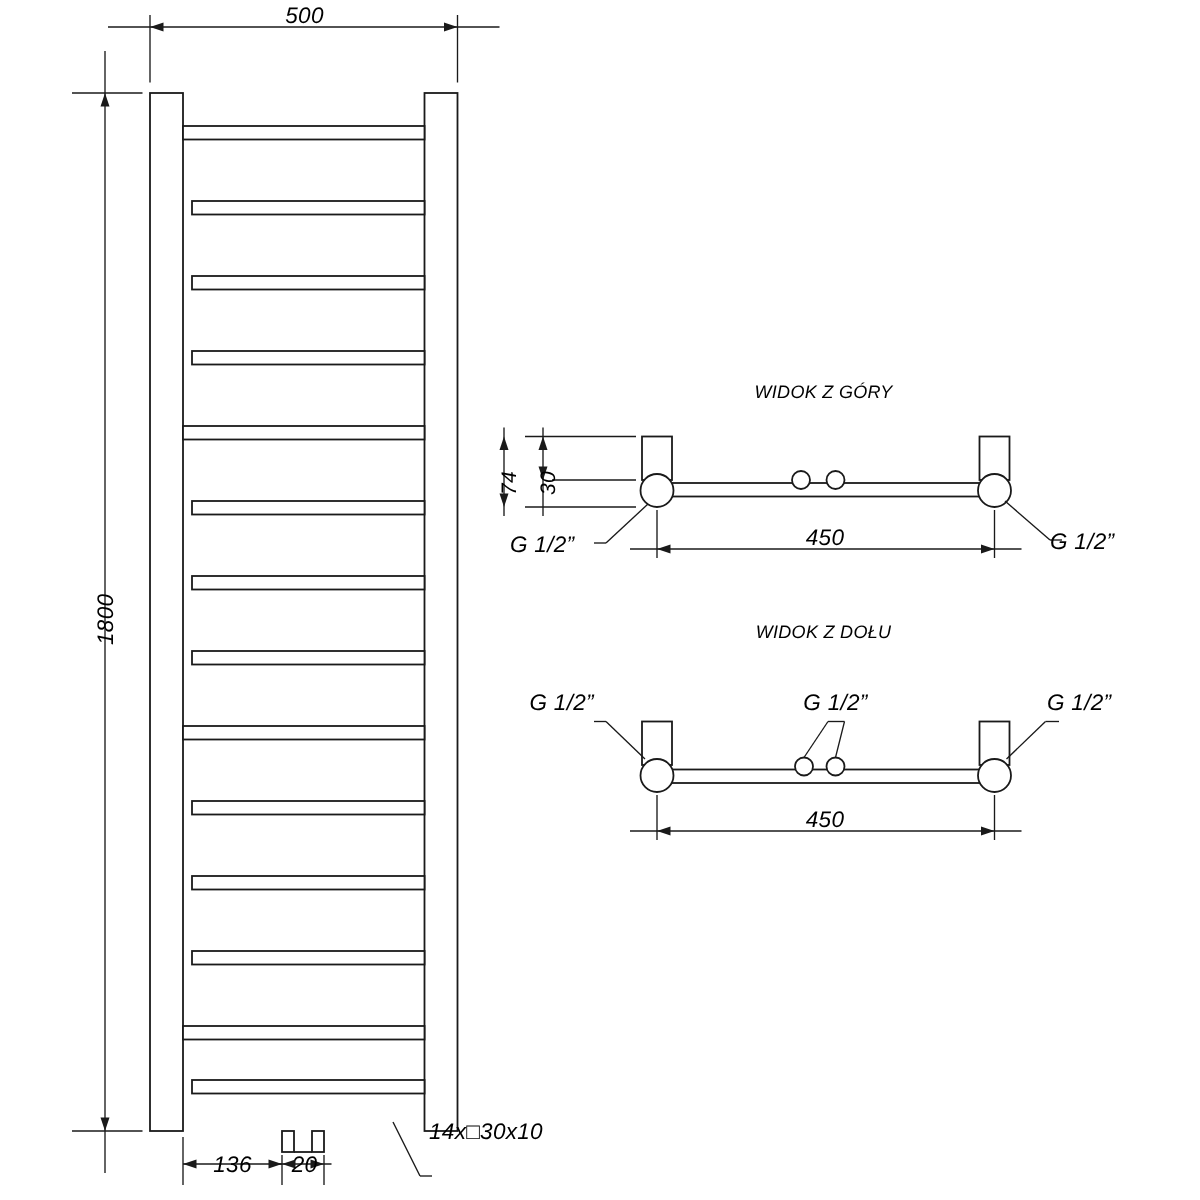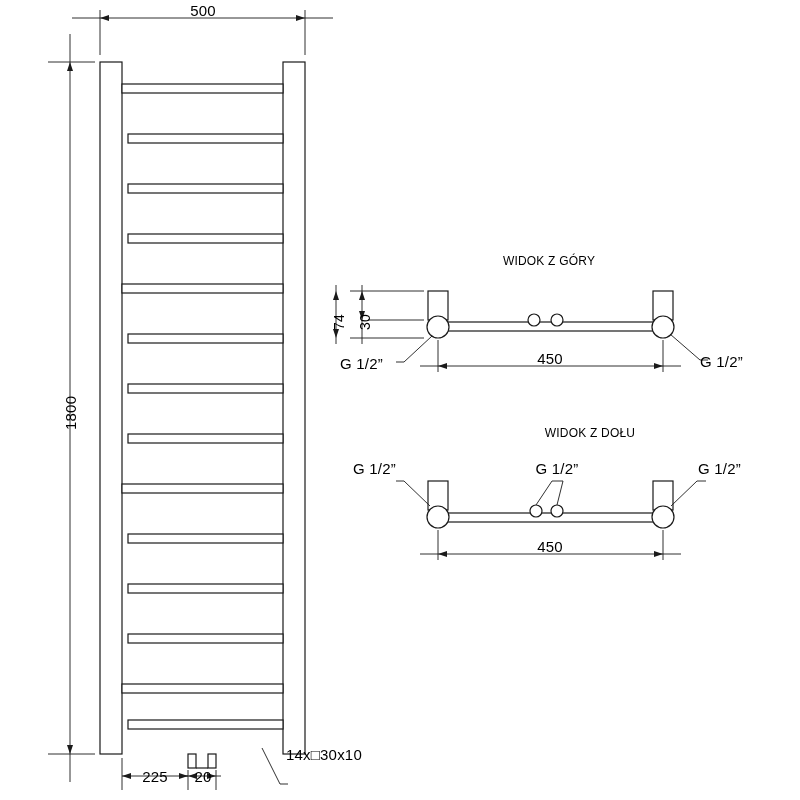--- a/index.html
+++ b/index.html
@@ -14,20 +14,21 @@
     color: #000000;
     position: relative;
     overflow: hidden;
   }
   #stage {
     position: absolute;
     left: 0;
     top: 0;
     width: 800px;
     height: 608px;
+    font-style: italic;
   }
   svg#drawing {
     position: absolute;
     left: 0;
     top: 0;
     width: 800px;
     height: 800px;
   }
   .lbl {
     position: absolute;
@@ -188,41 +189,41 @@
         <path d="M552 481 L563 481"></path>
       </g>
 
     </g>
   </svg>
 
   <div class="lbl center" style="left:203px; top:2px;">500</div>
 
   <div class="lbl vert" style="left:62px; top:430px;">1800</div>
 
-  <div class="lbl center" style="left:155px; top:768px;">225</div>
+  <div class="lbl center" style="left:155px; top:768px;">136</div>
 
   <div class="lbl center" style="left:203px; top:768px;">20</div>
 
   <div class="lbl" style="left:286px; top:746px;">
     <span>14x</span><span>□</span><span>30x10</span>
   </div>
 
   <div class="lbl title center" style="left:549px; top:254px;">WIDOK Z GÓRY</div>
 
   <div class="lbl vert" style="left:331px; top:330px; font-size:14px;">74</div>
 
   <div class="lbl vert" style="left:357px; top:330px; font-size:14px;">30</div>
 
   <div class="lbl center" style="left:550px; top:350px;">450</div>
 
   <div class="lbl" style="left:340px; top:355px;">G 1/2”</div>
 
   <div class="lbl" style="left:700px; top:353px;">G 1/2”</div>
 
-  <div class="lbl title center" style="left:549px; top:426px;margin-left:41px;">WIDOK Z DOŁU</div>
+  <div class="lbl title center" style="left:549px; top:414px;">WIDOK Z DOŁU</div>
 
   <div class="lbl" style="left:353px; top:460px;">G 1/2”</div>
 
   <div class="lbl center" style="left:557px; top:460px;">G 1/2”</div>
 
   <div class="lbl" style="left:698px; top:460px;">G 1/2”</div>
 
   <div class="lbl center" style="left:550px; top:538px;">450</div>
 
 </div>

